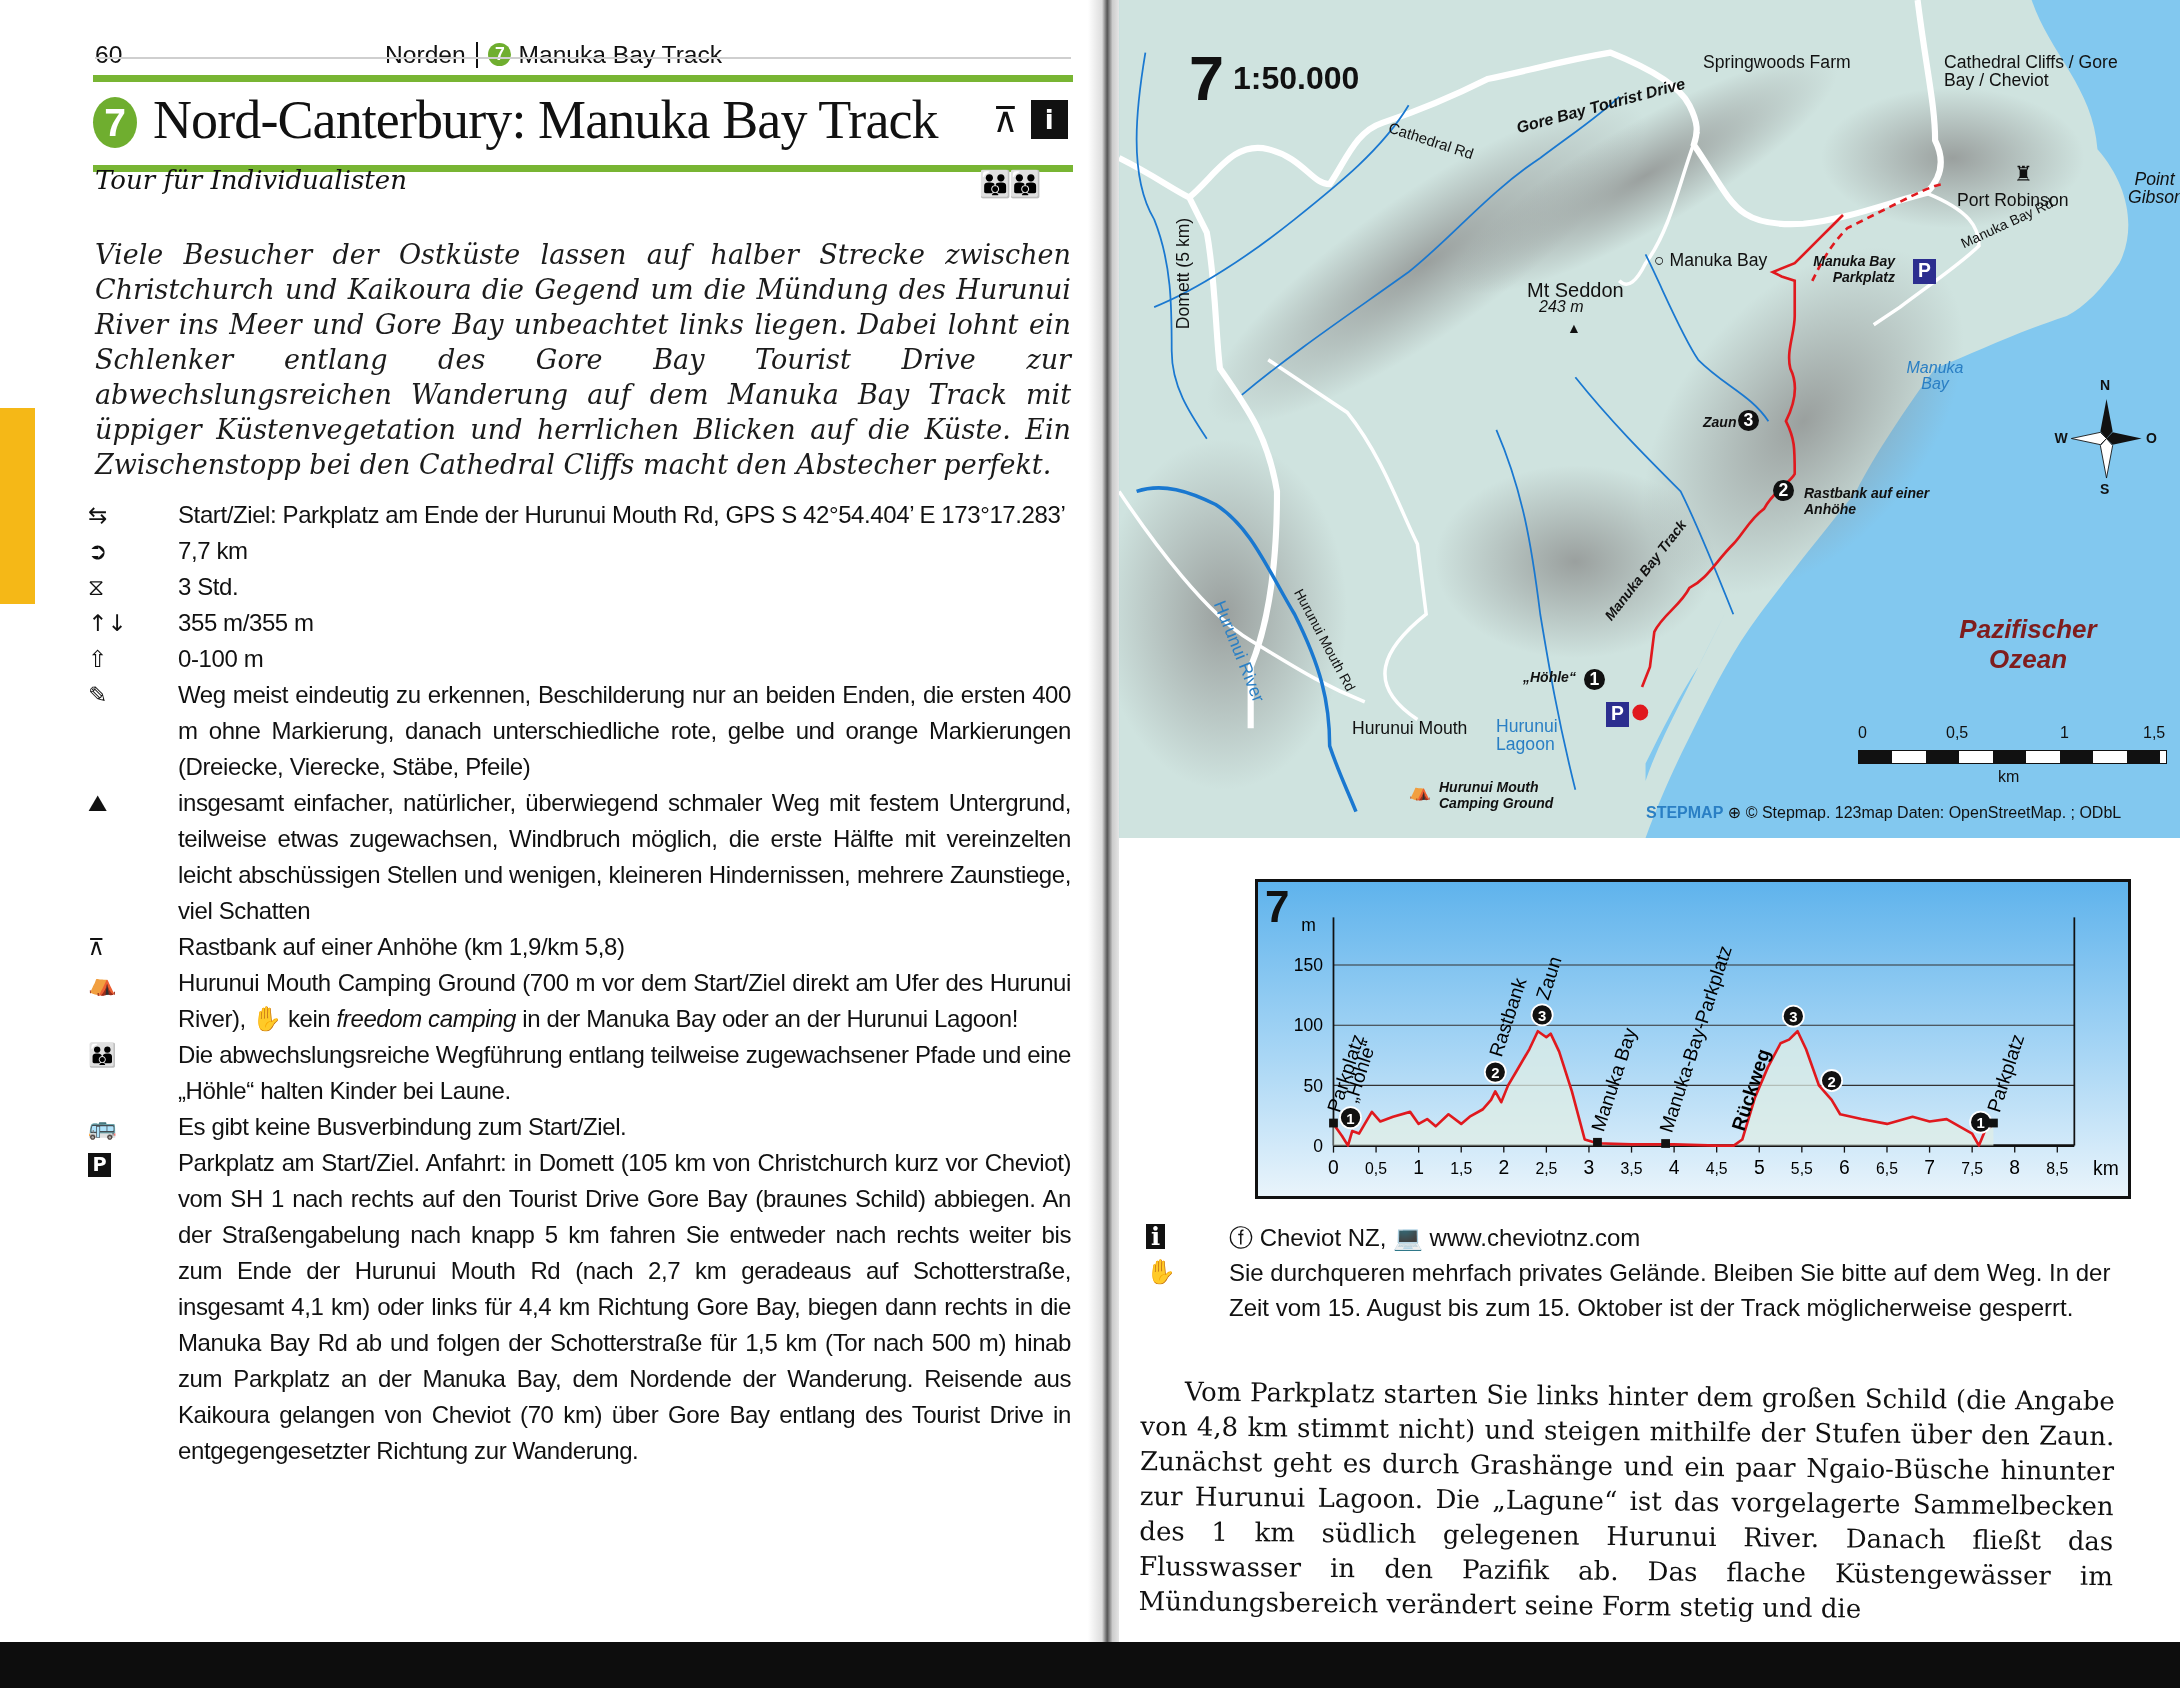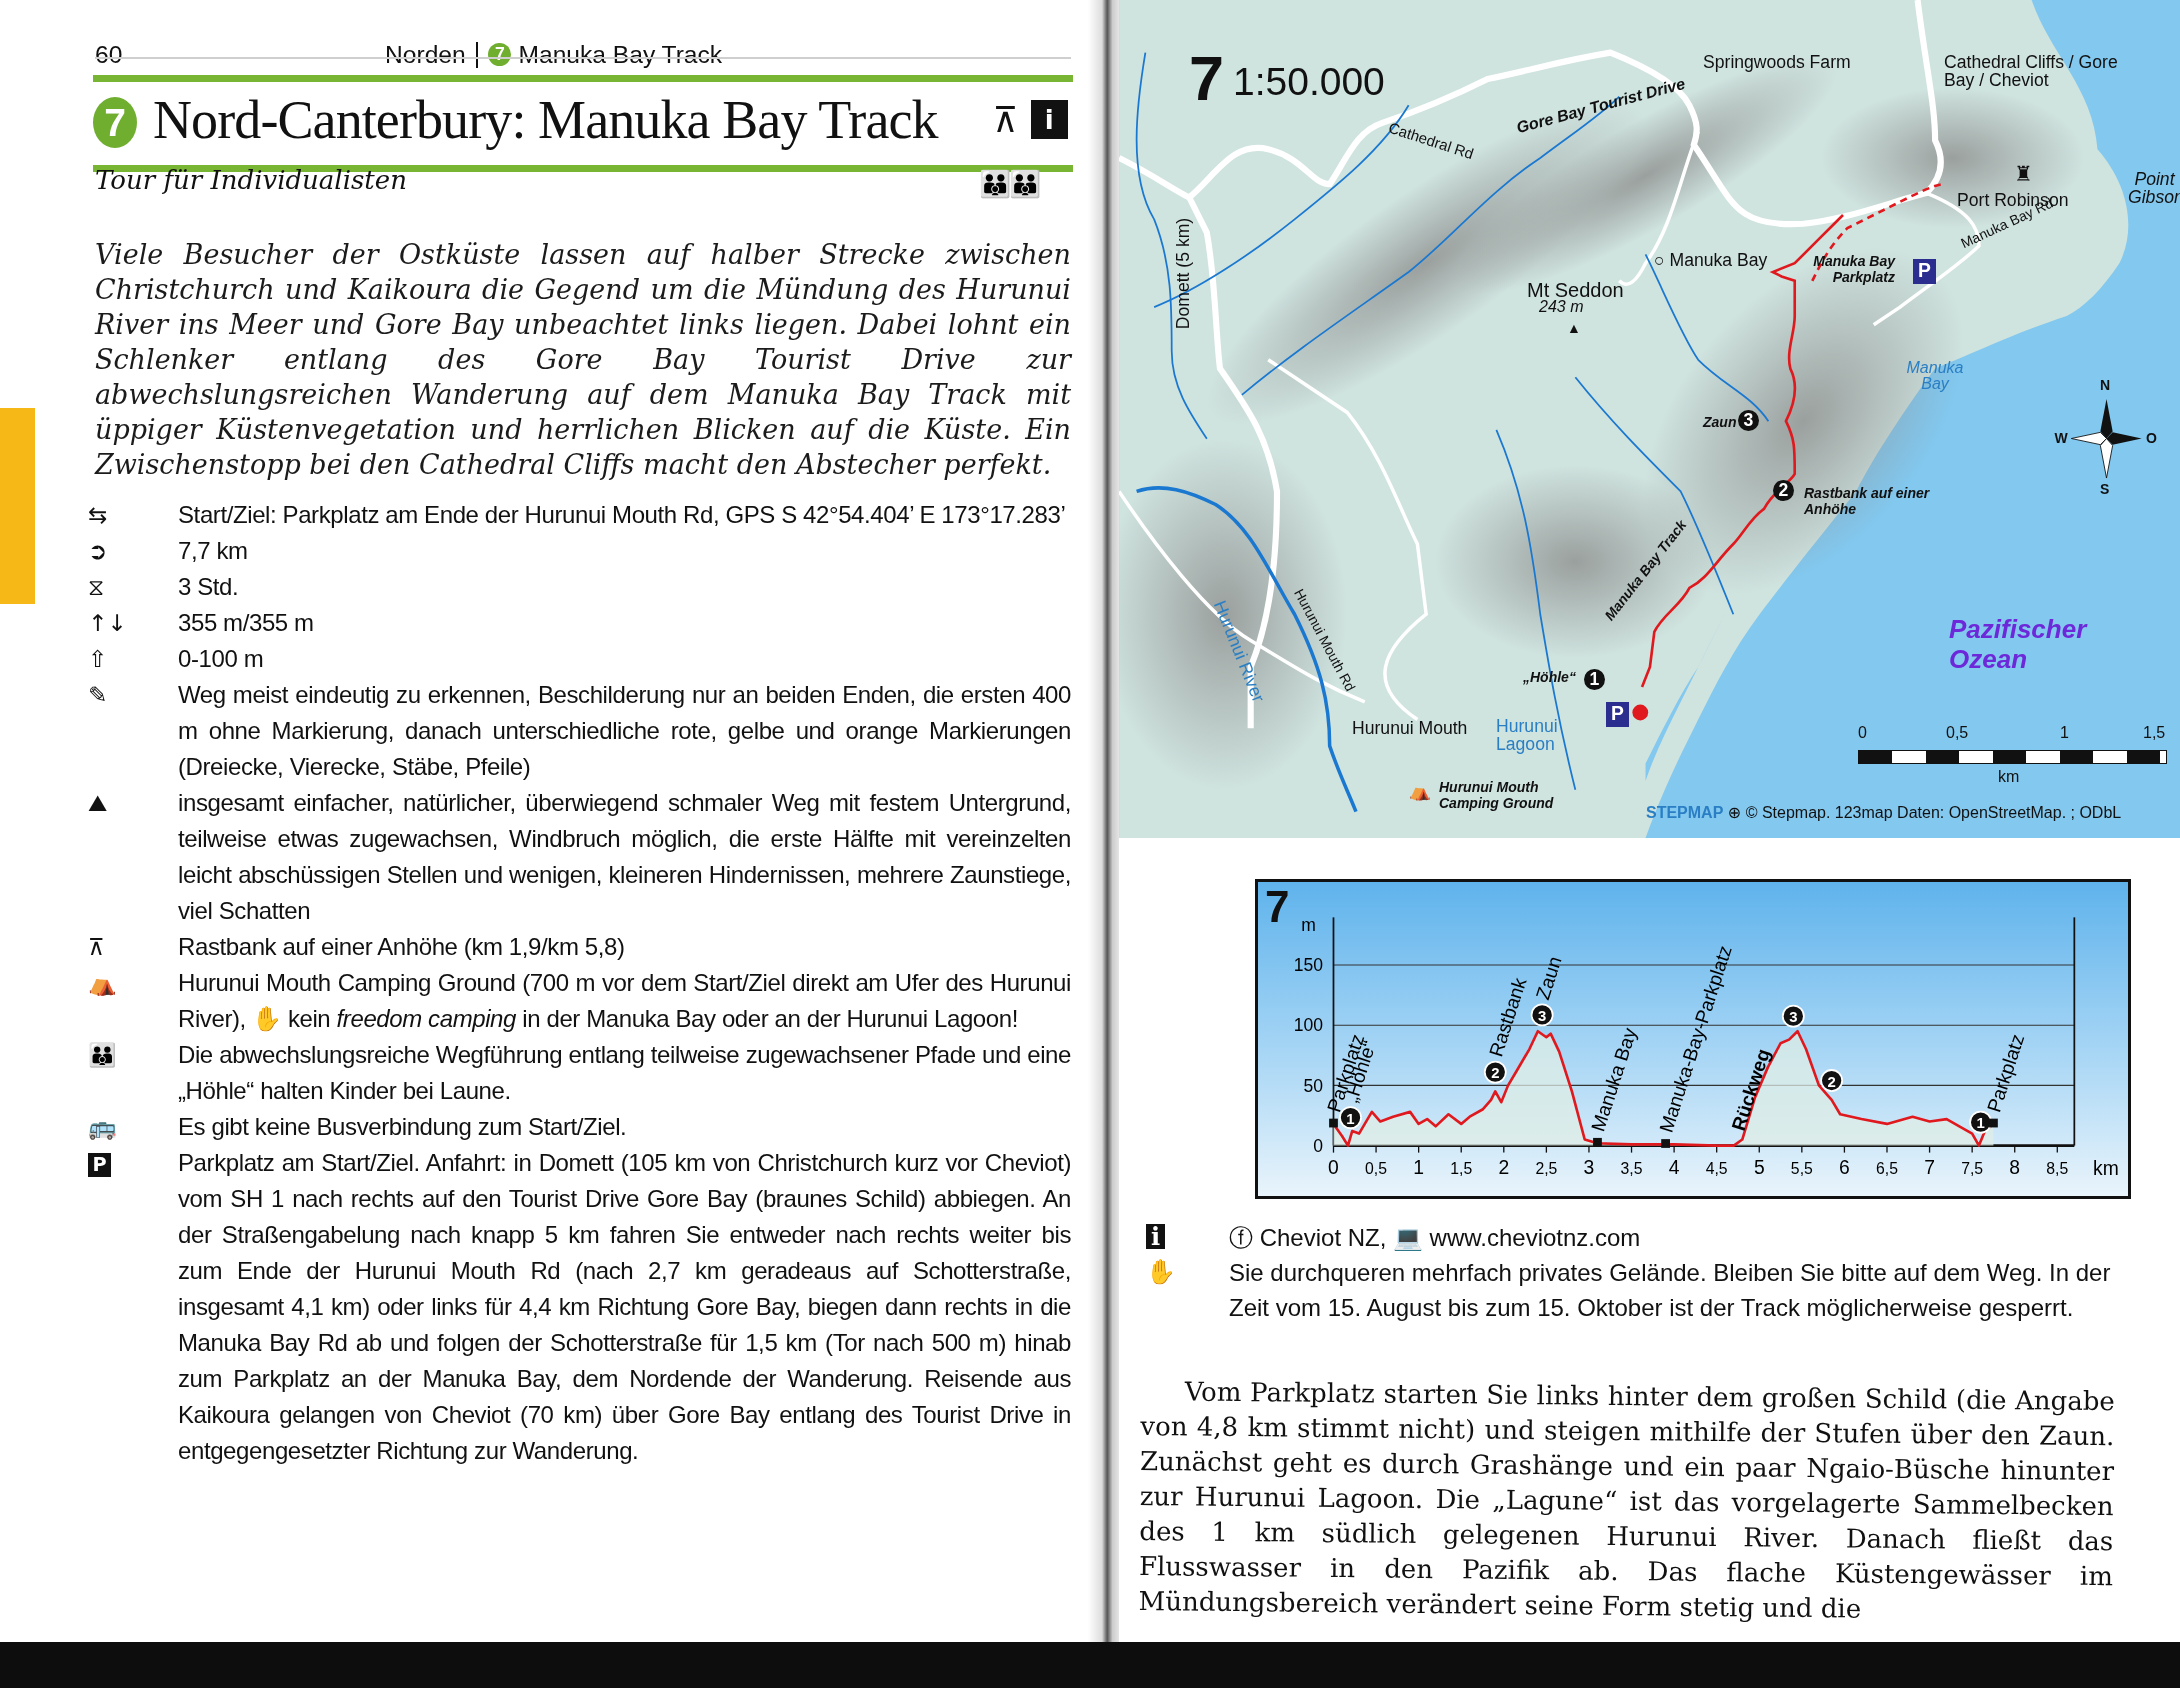--- a/index.html
+++ b/index.html
@@ -38,22 +38,22 @@
   .fact .txt b { font-weight:normal; }
   .p-icon { display:inline-flex; width:23px; height:24.6px; background:#111; color:#fff; font-weight:bold; font-size:19.3px; align-items:center; justify-content:center; }
 
   
   .map { position:absolute; left:1119px; top:0; width:1061px; height:838px; background:#82c8ef; overflow:hidden; }
   .map svg { position:absolute; left:0; top:0; }
   .map-label { position:absolute; font-size:17.6px; color:#111; white-space:nowrap; }
   .map-label.bi { font-weight:bold; font-style:italic; }
   .map-label.blue { color:#2a7fc4; font-style:italic; }
   .map-num { position:absolute; left:70px; top:42px; font-size:63px; font-weight:bold; }
-  .map-scale-text { position:absolute; left:114px; top:60px; font-size:39px; font-weight:normal;text-align:center; }
-  .ocean-label { position:absolute; left:830px; top:614px; font-size:26px; font-weight:bold; font-style:italic; color:#6d28d9; line-height:30px; }
+  .map-scale-text { position:absolute; left:114px; top:60px; font-size:32px; font-weight:bold;text-align:center; }
+  .ocean-label { position:absolute; left:830px; top:614px; font-size:26px; font-weight:bold; font-style:italic; color:#7f1d1d; text-align:center; line-height:30px; }
   .credits { position:absolute; left:527px; top:803px; font-size:16px; color:#111; white-space:nowrap; }
   .credits .brand { color:#2a7fc4; font-weight:bold; }
   .scalebar { position:absolute; left:739px; top:724px; width:307px; height:61px; }
   .scalebar .ticks { position:relative; height:21px; font-size:16px; }
   .scalebar .ticks span { position:absolute; top:0; }
   .scalebar .bar { position:absolute; top:26px; left:0; width:307px; height:12.3px; background:repeating-linear-gradient(to right,#111 0 33px,#fff 33px 67px); border:0.9px solid #111; }
   .scalebar .unit { position:absolute; top:44px; left:140px; font-size:16px; }
 
   
   .profile { position:absolute; left:1255px; top:879px; width:876px; height:320px; border:3.5px solid #111; box-sizing:border-box; background:linear-gradient(to bottom,#5fb3ec 0%,#a8d6f5 55%,#e9f4fb 100%); overflow:hidden; }

